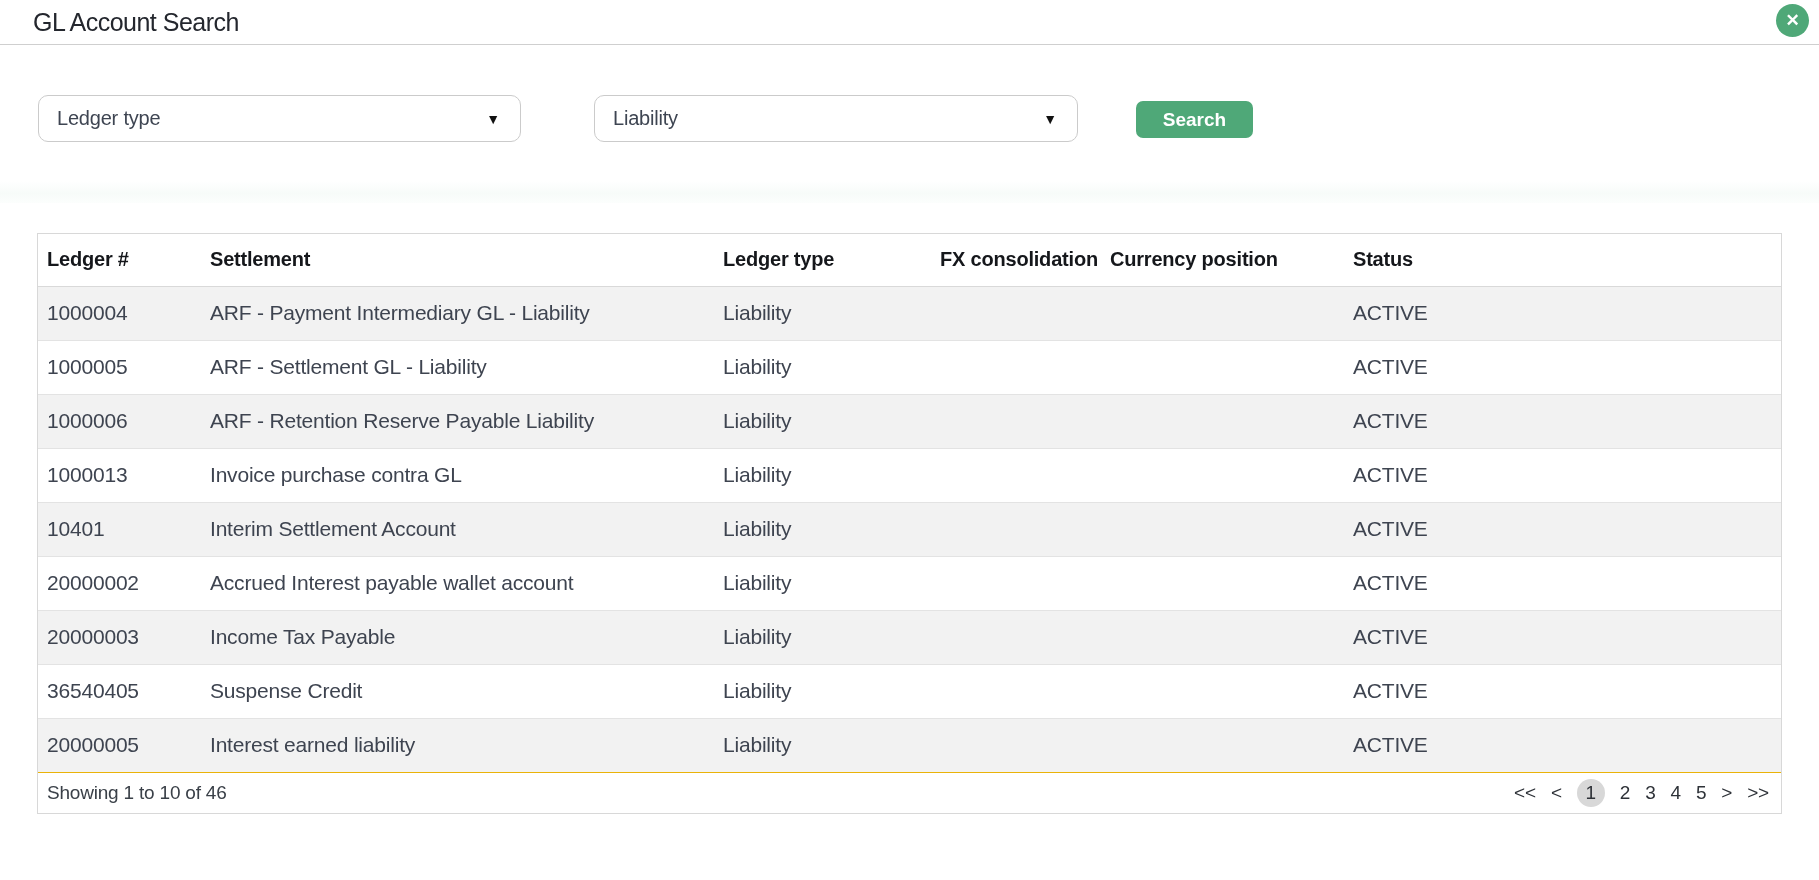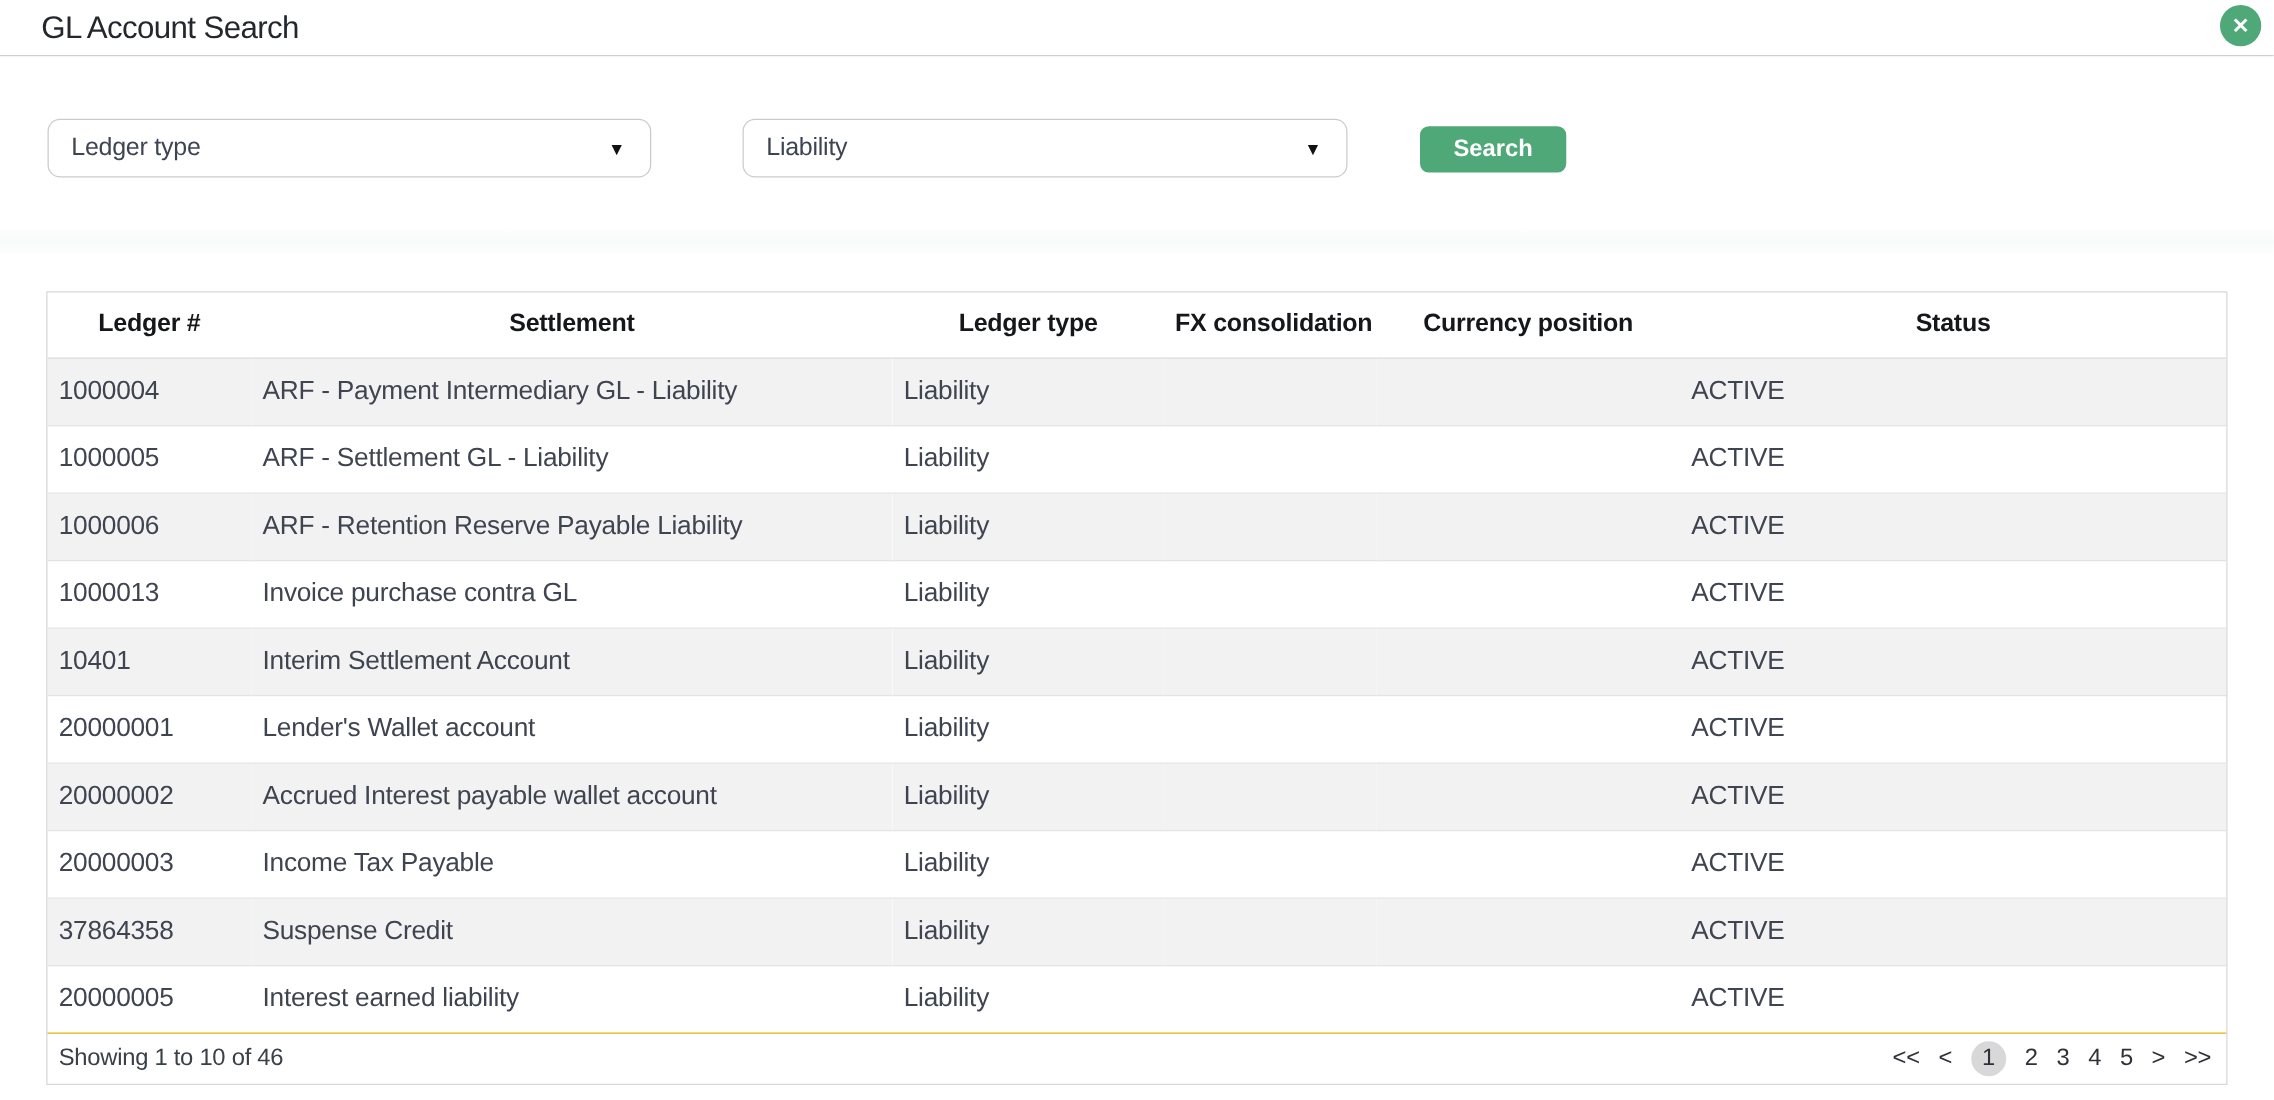--- a/index.html
+++ b/index.html
@@ -91,21 +91,21 @@
     border: 1px solid #d8d8d8;
     background: #ffffff;
   }
   table {
     width: 100%;
     border-collapse: collapse;
     table-layout: fixed;
   }
   thead th {
     height: 52px;
-    text-align: center;
+    text-align: left;
     vertical-align: middle;
     padding: 0 9px;
     font-size: 20px;
     font-weight: 700;
     color: #15171b;
     border-bottom: 1px solid #d9d9d9;
     white-space: nowrap;
     overflow: hidden;
   }
   tbody td {
@@ -228,45 +228,37 @@
       </tr>
       <tr>
         <td>10401</td>
         <td>Interim Settlement Account</td>
         <td>Liability</td>
         <td></td>
         <td></td>
         <td>ACTIVE</td>
       </tr>
       <tr>
-        <td>20000001</td>
-        <td>Lender's Wallet account</td>
-        <td>Liability</td>
-        <td></td>
-        <td></td>
-        <td>ACTIVE</td>
-      </tr>
-      <tr>
         <td>20000002</td>
         <td>Accrued Interest payable wallet account</td>
         <td>Liability</td>
         <td></td>
         <td></td>
         <td>ACTIVE</td>
       </tr>
       <tr>
         <td>20000003</td>
         <td>Income Tax Payable</td>
         <td>Liability</td>
         <td></td>
         <td></td>
         <td>ACTIVE</td>
       </tr>
       <tr>
-        <td>37864358</td>
+        <td>36540405</td>
         <td>Suspense Credit</td>
         <td>Liability</td>
         <td></td>
         <td></td>
         <td>ACTIVE</td>
       </tr>
       <tr>
         <td>20000005</td>
         <td>Interest earned liability</td>
         <td>Liability</td>

